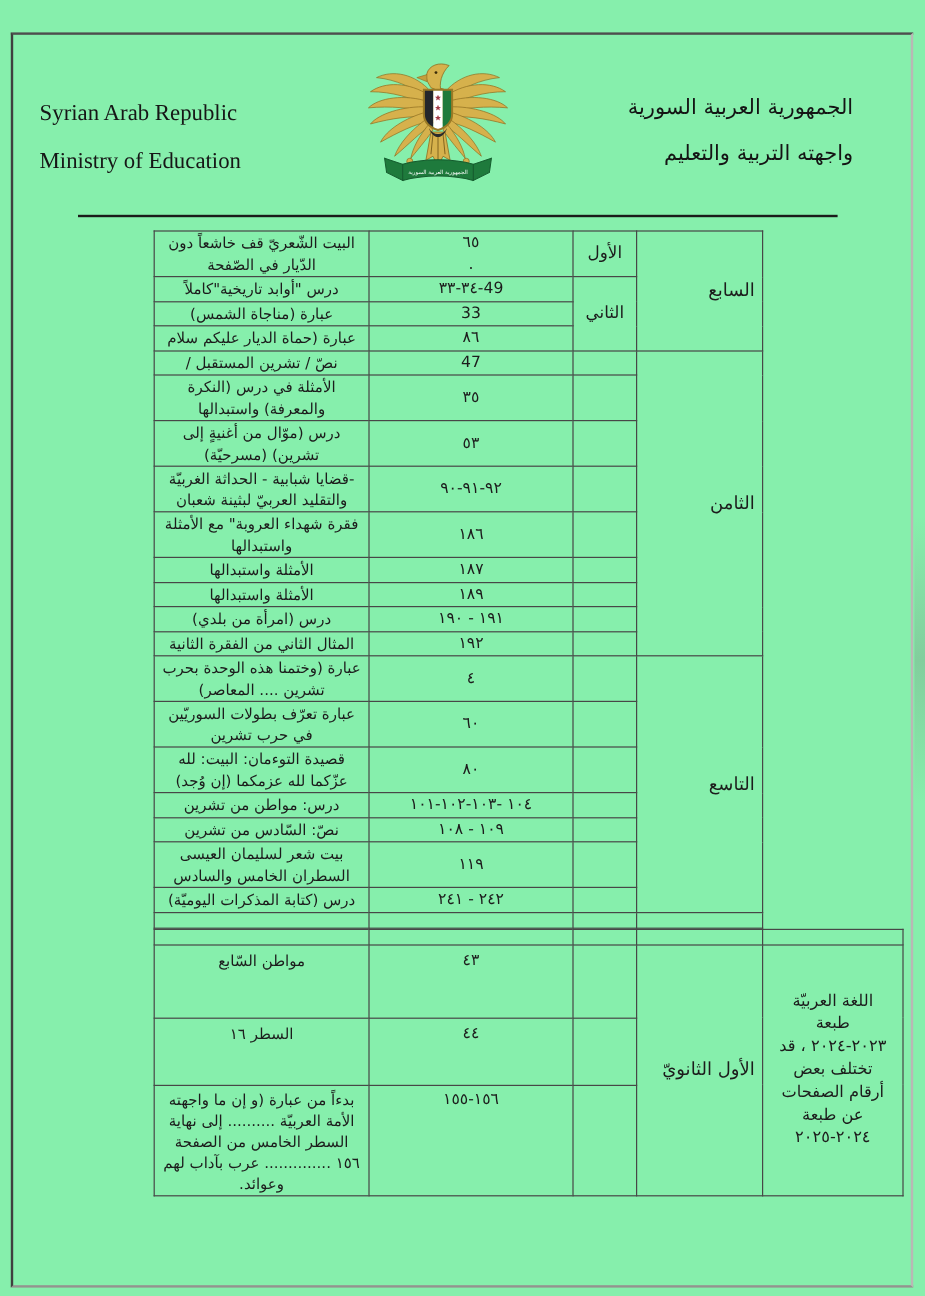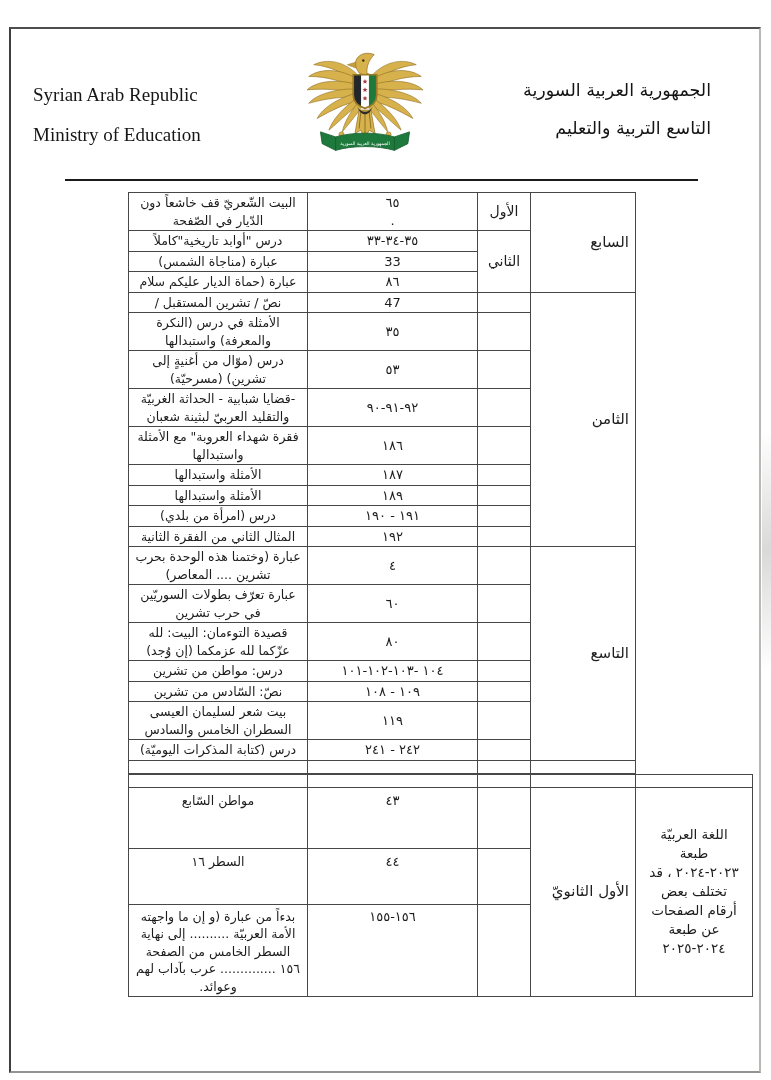--- a/index.html
+++ b/index.html
@@ -1,18 +1,18 @@
 <!DOCTYPE html>
 <html lang="ar"><head>
 <meta charset="utf-8">
 <style>
   html,body{margin:0;padding:0;background:#e9e8e5;}
   .sheet{
     position:relative; width:771px; height:1080px; overflow:hidden;
-    background:#ffffff;
+    background:#86efac;
     font-family:"DejaVu Sans", sans-serif;
     color:#1c1c1c;
   }
   .frame{
     position:absolute; left:9px; top:27px; right:10px; bottom:7px;
     border-top:2px solid #4e4e4e;
     border-left:2px solid #3f3f3f;
     border-right:2px solid #b9b8b5;
     border-bottom:2px solid #94938f;
     pointer-events:none;
@@ -107,21 +107,21 @@
           <path d="M22,96 L40,102 L40,118 L24,110 Z" fill="#1e7a3c" stroke="#155c2e" stroke-width="1"></path>
           <path d="M128,96 L110,102 L110,118 L126,110 Z" fill="#1e7a3c" stroke="#155c2e" stroke-width="1"></path>
           <path d="M40,102 C60,96 90,96 110,102 L110,118 C90,112 60,112 40,118 Z" fill="#1e7a3c" stroke="#155c2e" stroke-width="1"></path>
           <text x="75" y="112" font-size="5.5" fill="#ffffff" text-anchor="middle">الجمهورية العربية السورية</text>
         </g>
       </svg>
     </div>
 
     <div class="header-ar" dir="rtl">
       <div>الجمهورية العربية السورية</div>
-      <div>التاسع التربية والتعليم</div>
+      <div>واجهته التربية والتعليم</div>
     </div>
   </div>
 
   <div class="rule"></div>
 
   <table id="table1" class="t1" dir="rtl">
     <colgroup>
       <col class="c-grade">
         <col class="c-sem">
         <col class="c-pages">
@@ -130,21 +130,21 @@
     <tbody>
         <tr>
           <td class="grade-cell" rowspan="4">السابع</td>
           <td class="sem-cell">الأول</td>
           <td class="pages-cell">٦٥
 .</td>
           <td class="desc-cell">البيت الشّعريّ قف خاشعاً دون الدّيار في الصّفحة</td>
         </tr>
         <tr>
           <td class="sem-cell" rowspan="3">الثاني</td>
-          <td class="pages-cell">٣٥-٣٤-٣٣</td>
+          <td class="pages-cell">49-٣٤-٣٣</td>
           <td class="desc-cell">درس "أوابد تاريخية"كاملاً</td>
         </tr>
         <tr>
           <td class="pages-cell">33</td>
           <td class="desc-cell">عبارة (مناجاة الشمس)</td>
         </tr>
         <tr>
           <td class="pages-cell">٨٦</td>
           <td class="desc-cell">عبارة (حماة الديار عليكم سلام</td>
         </tr>

